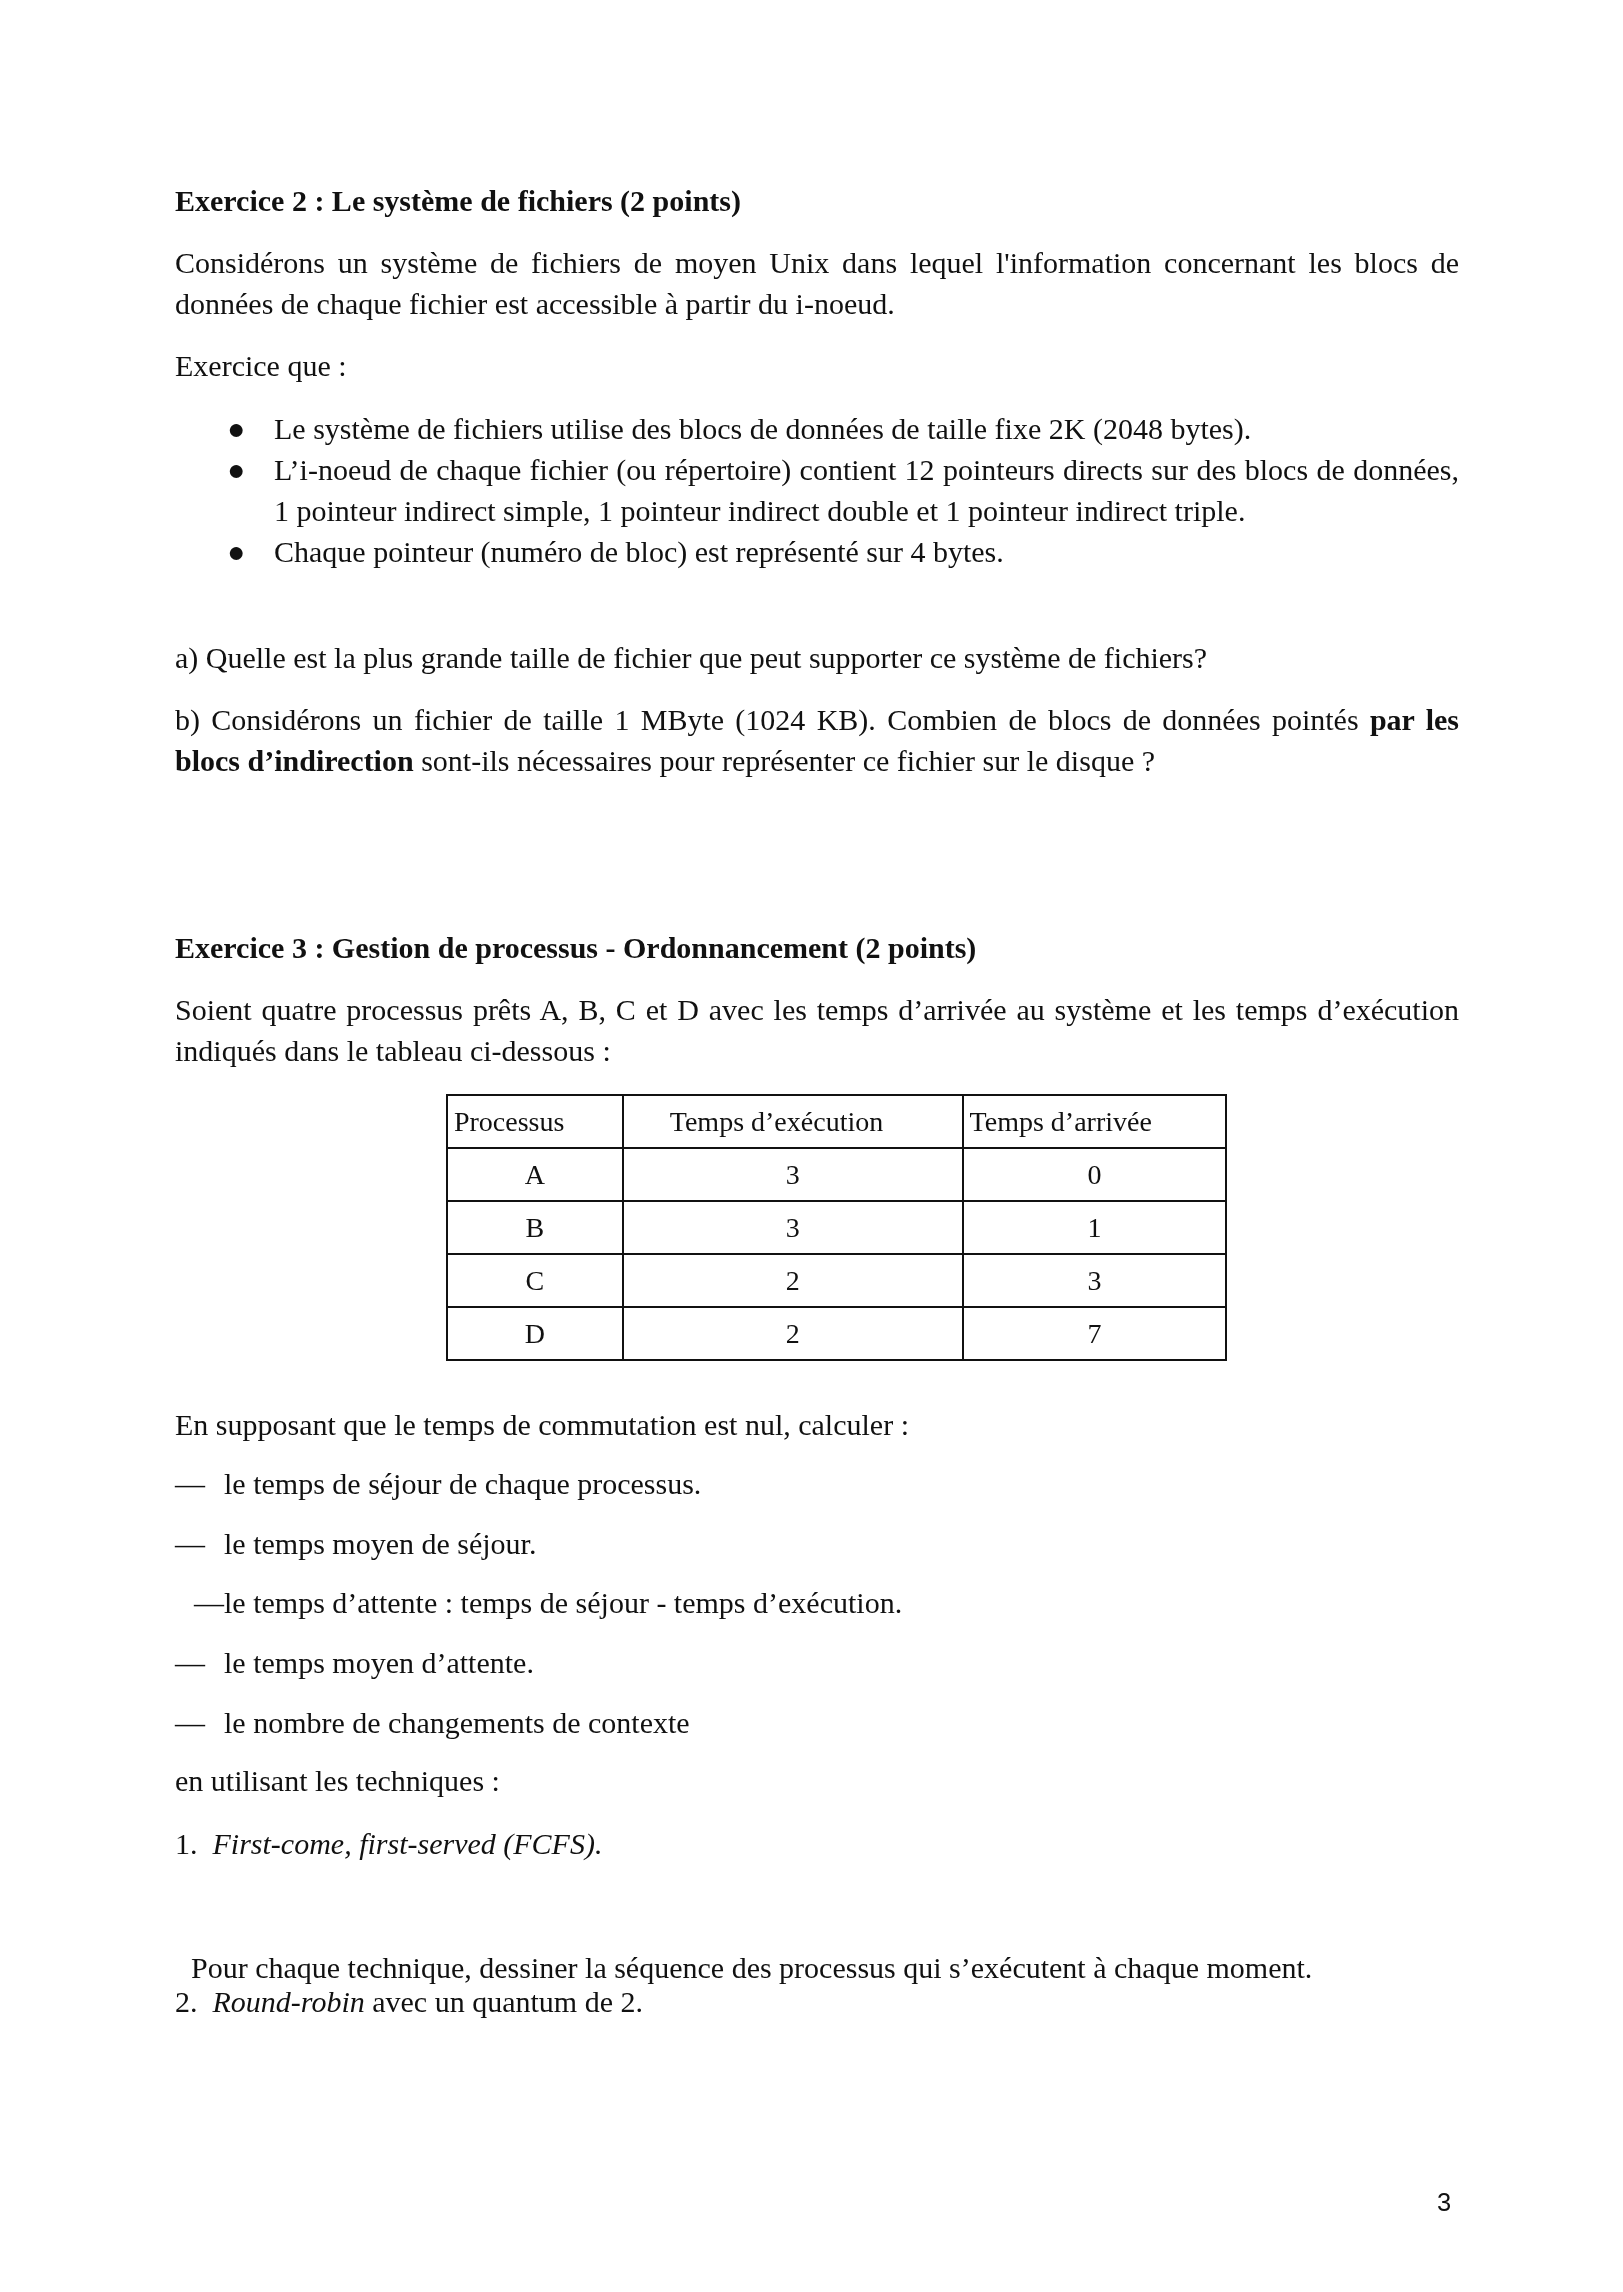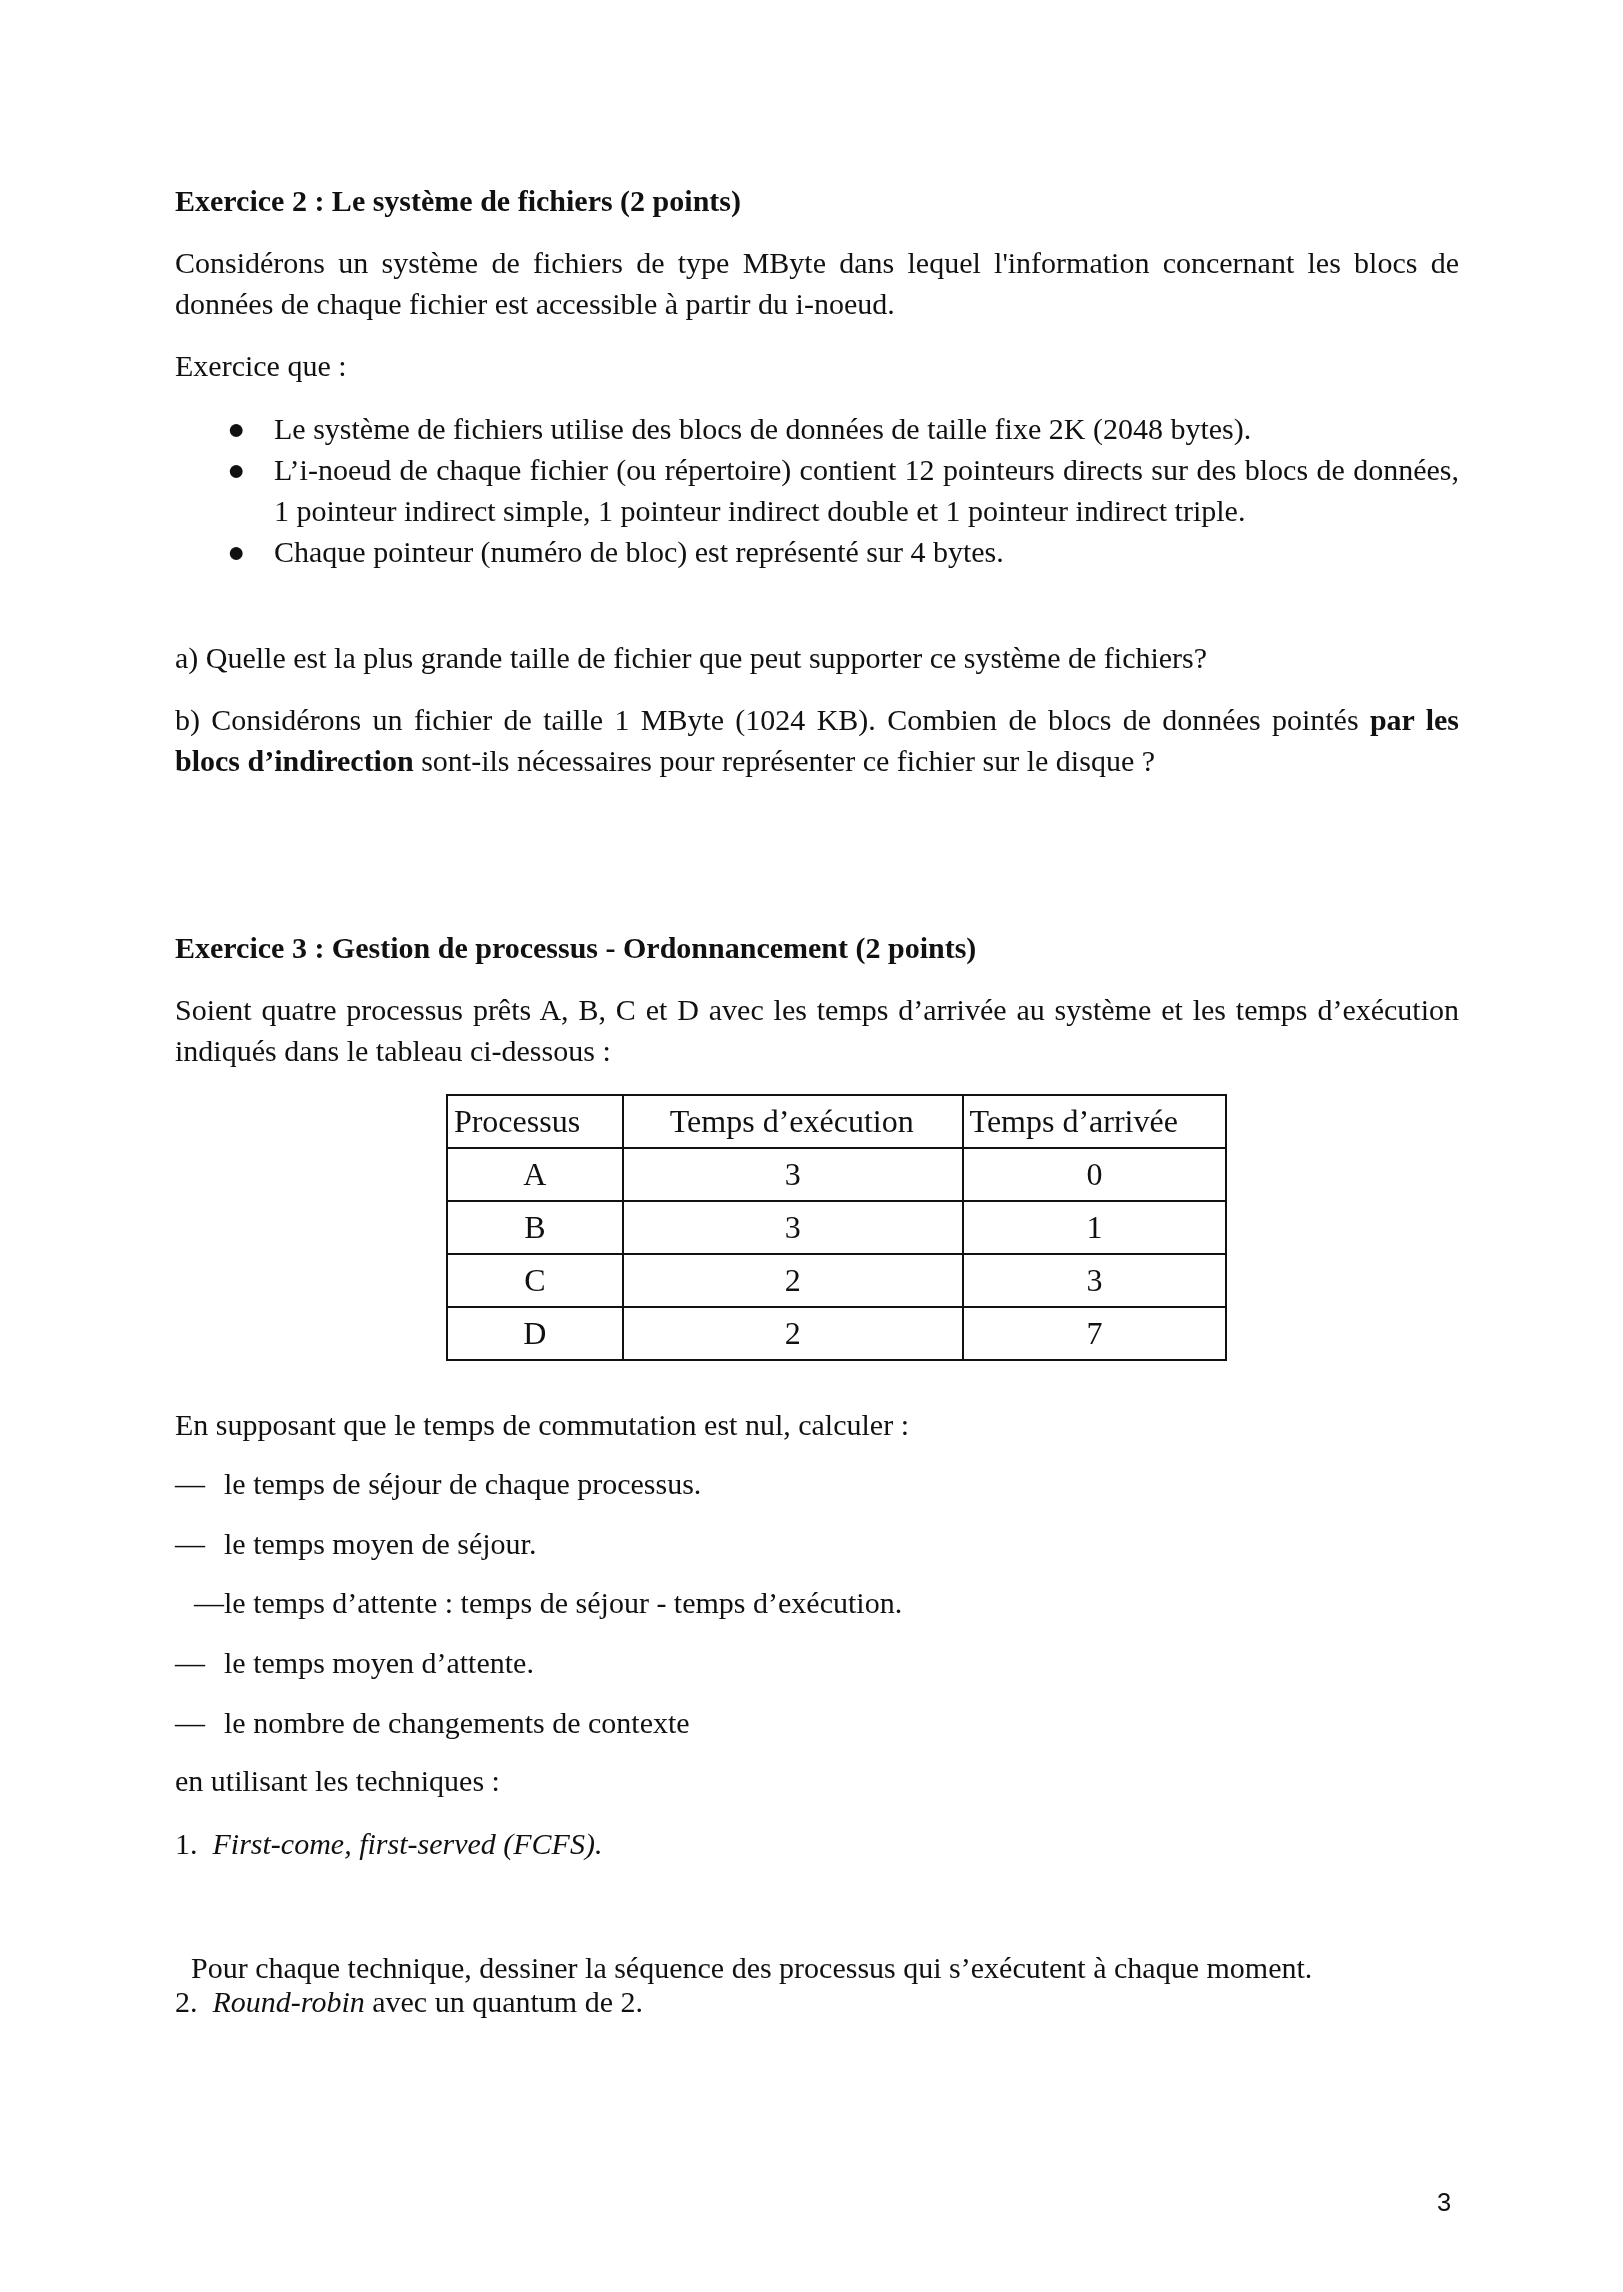--- a/index.html
+++ b/index.html
@@ -4,33 +4,33 @@
 <style>
   html, body { margin: 0; padding: 0; background: #ffffff; }
   body { width: 1623px; height: 2293px; position: relative; overflow: hidden;
          font-family: "Liberation Serif", serif; color: #111; font-size: 30px; }
   .abs { position: absolute; left: 175px; width: 1284px; line-height: 41px; }
   .h { font-weight: bold; }
   .just { text-align: justify; }
   .bullets { position: absolute; left: 225px; width: 1234px; top: 408px; margin: 0; padding: 0; list-style: none; }
   .bullets li { position: relative; padding-left: 49px; line-height: 41px; text-align: justify; }
   .bullets li .dot { position: absolute; left: 2px; top: 0; }
-  table { position: absolute; left: 446px; top: 1094px; border-collapse: collapse; font-size: 32px; }
+  table { position: absolute; left: 446px; top: 1094px; border-collapse: collapse; font-size: 28px; }
   td { border: 2.9px solid #111; height: 51px; padding: 0 5.9px; }
   td.c { text-align: center; }
   .dash-item { position: absolute; left: 175px; line-height: 41px; }
   .dash-item .dash { display: inline-block; width: 49px; }
   .pagenum { position: absolute; left: 1437px; top: 2188px; font-family: "Liberation Sans", sans-serif; font-size: 25.5px; }
   i { font-style: italic; }
 </style>
 </head>
 <body>
 
 <div class="abs h" style="top:180px;">Exercice 2 : Le système de fichiers (2 points)</div>
-<div class="abs just" style="top:242px;">Considérons un système de fichiers de type MByte dans lequel l'information concernant les blocs de données de chaque fichier est accessible à partir du i-noeud.</div>
+<div class="abs just" style="top:242px;">Considérons un système de fichiers de moyen Unix dans lequel l'information concernant les blocs de données de chaque fichier est accessible à partir du i-noeud.</div>
 <div class="abs" style="top:345px;">Exercice que :</div>
 
 <ul class="bullets">
   <li><span class="dot">●</span><span>Le système de fichiers utilise des blocs de données de taille fixe 2K (2048 bytes).</span></li>
   <li><span class="dot">●</span><span>L’i-noeud de chaque fichier (ou répertoire) contient 12 pointeurs directs sur des blocs de données, 1 pointeur indirect simple, 1 pointeur indirect double et 1 pointeur indirect triple.</span></li>
   <li><span class="dot">●</span><span>Chaque pointeur (numéro de bloc) est représenté sur 4 bytes.</span></li>
 </ul>
 
 <div class="abs" style="top:637px;">a) Quelle est la plus grande taille de fichier que peut supporter ce système de fichiers?</div>
 <div class="abs just" style="top:699px;"><span>b) Considérons un fichier de taille 1 MByte (1024 KB). Combien de blocs de données pointés</span> <b>par les blocs d’indirection</b><span> sont-ils nécessaires pour représenter ce fichier sur le disque ?</span></div>

